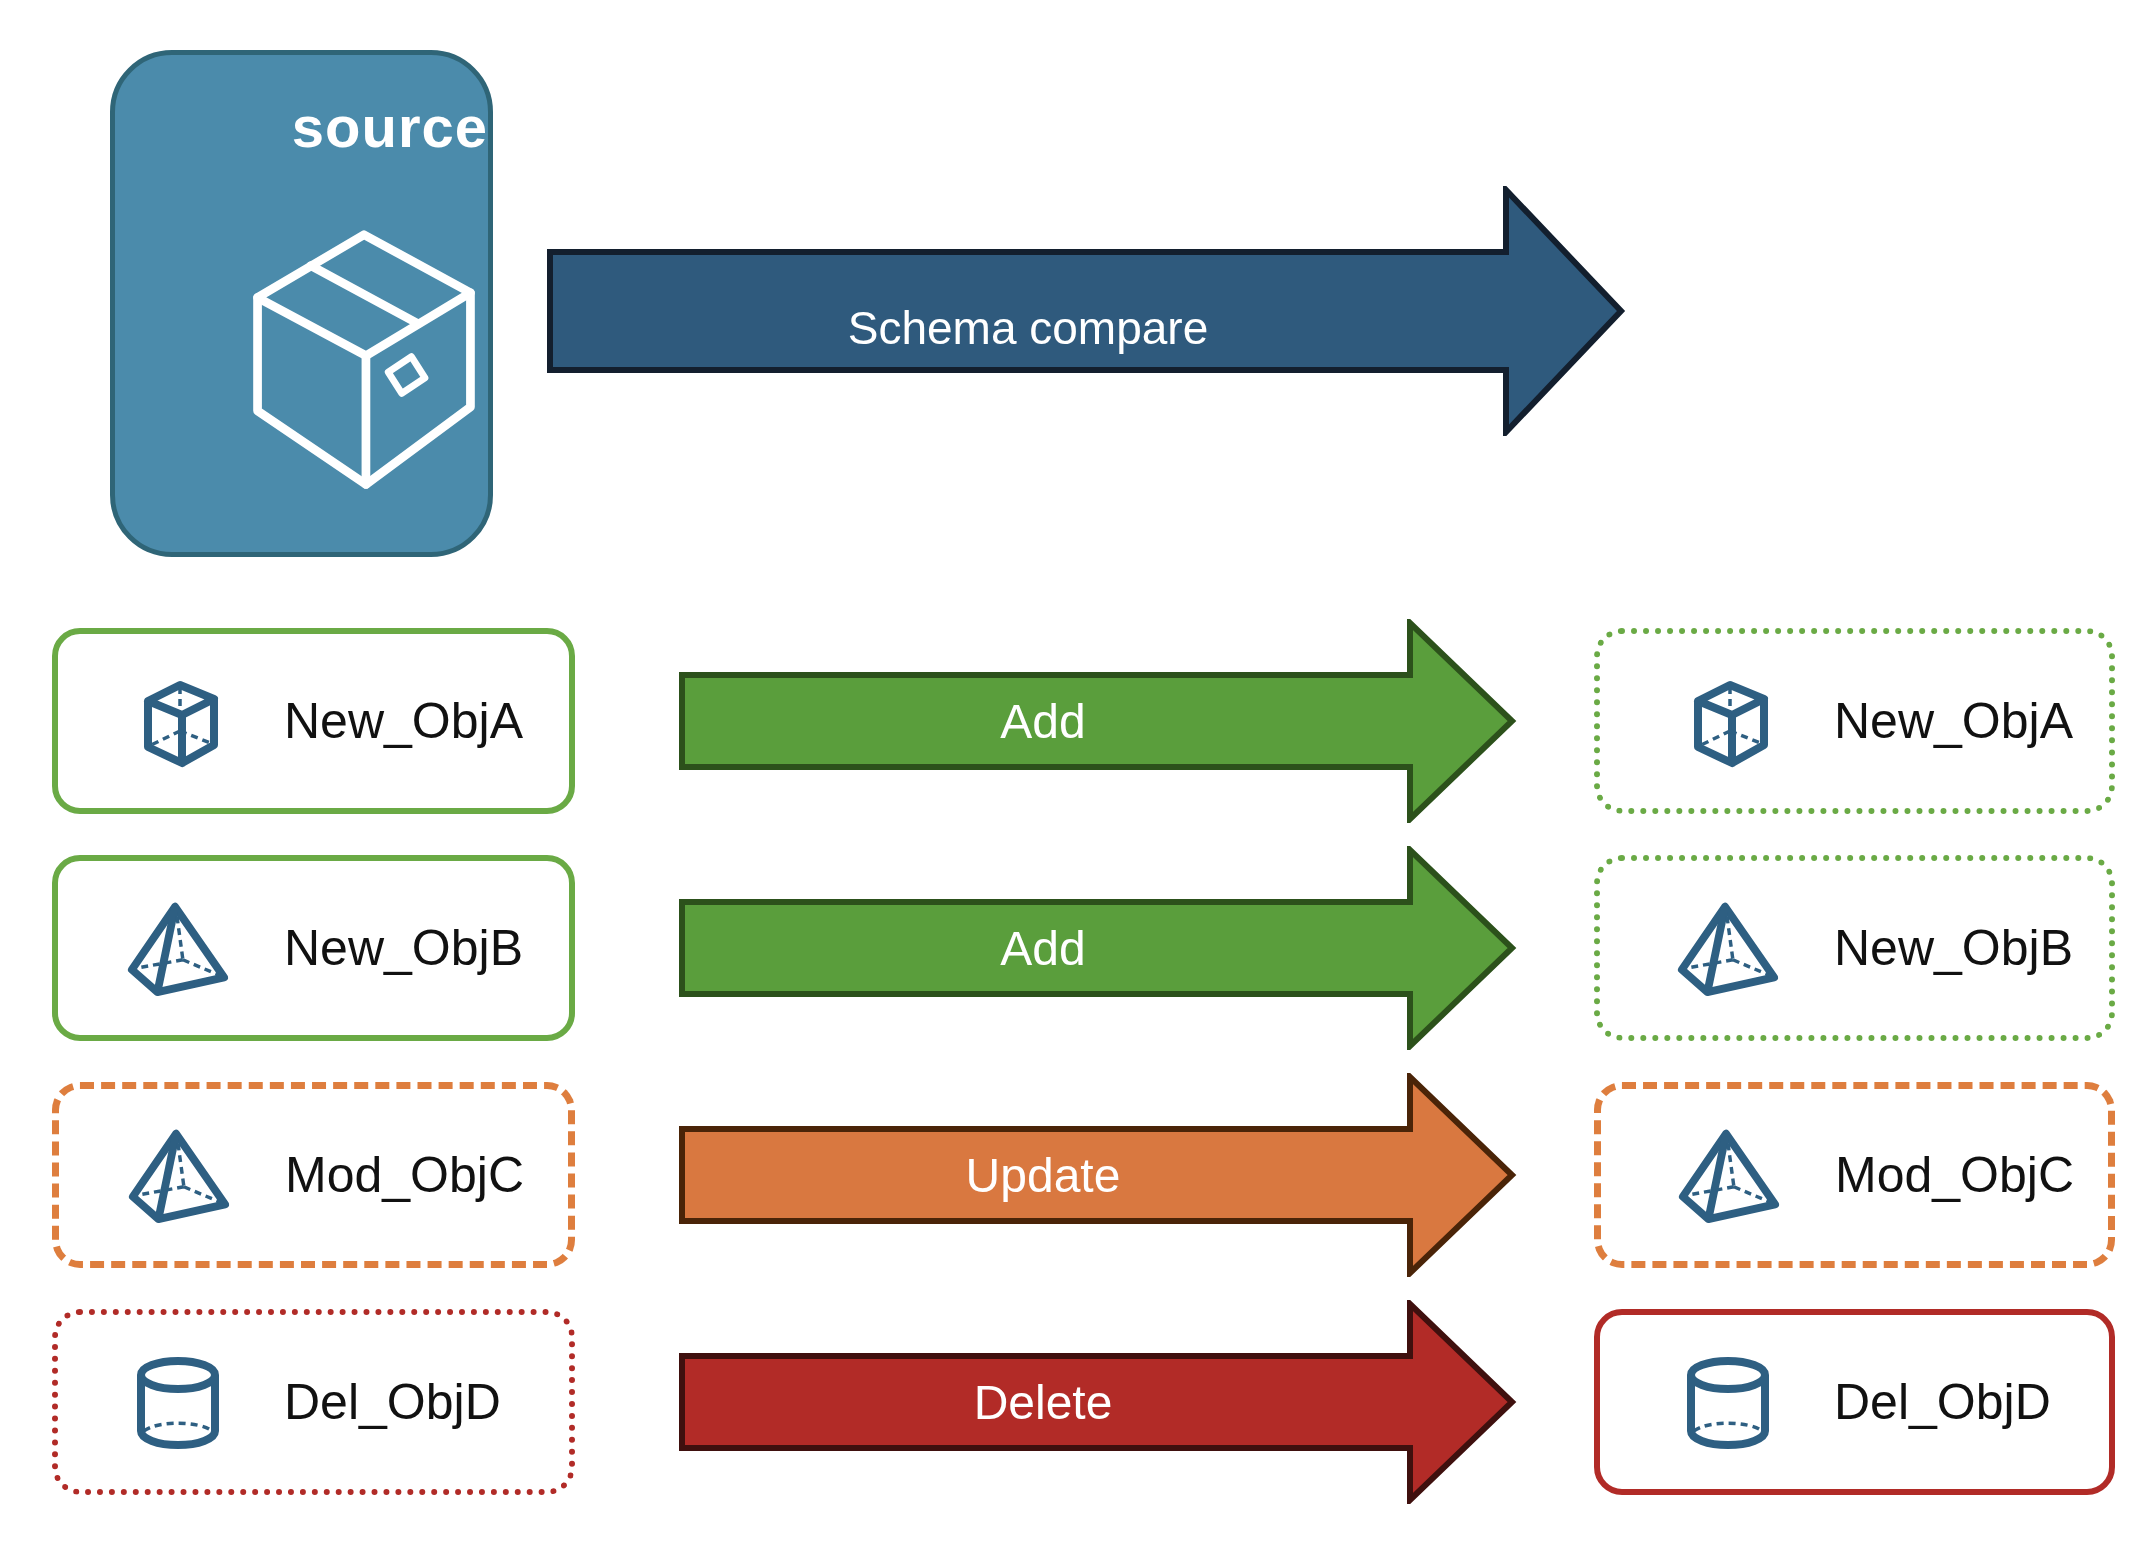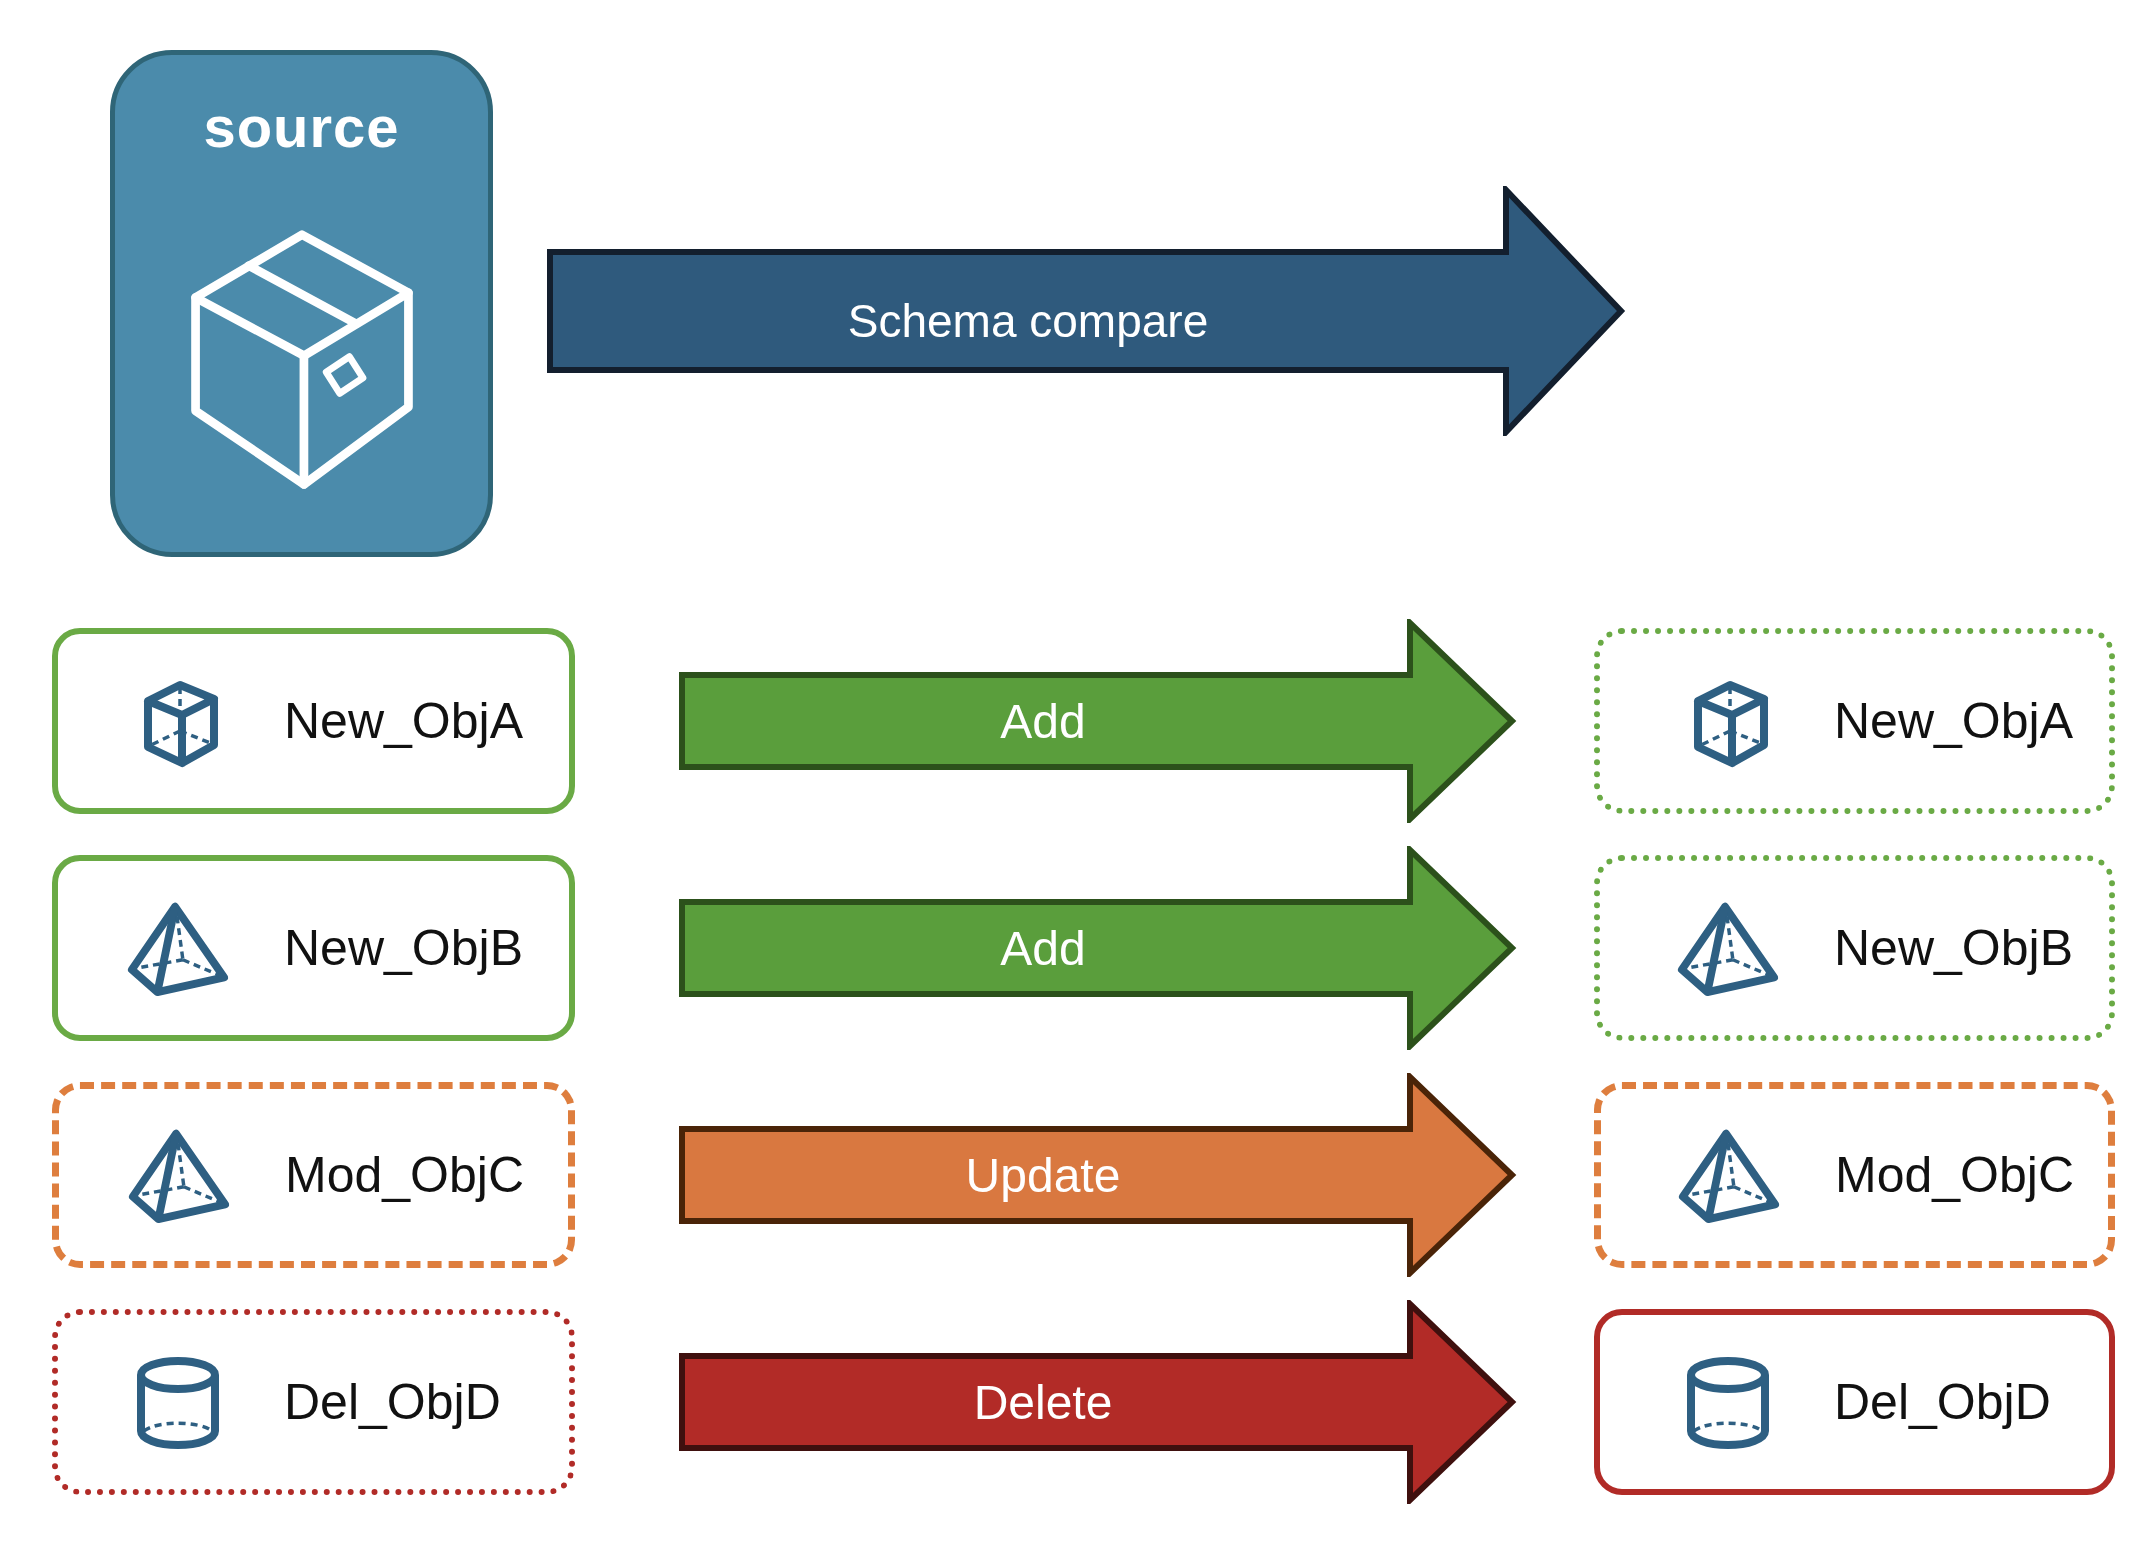--- a/index.html
+++ b/index.html
@@ -1,30 +1,30 @@
 <!DOCTYPE html>
 <html><head>
 <meta charset="utf-8">
 <style>
   html,body{margin:0;padding:0;background:#ffffff;}
   .stage{position:relative;width:2150px;height:1550px;background:#ffffff;overflow:hidden;
          font-family:"Liberation Sans",sans-serif;}
 
   
   .panel{position:absolute;width:383px;height:507px;background:#4B8BAB;border:5px solid #2F6577;
-         border-radius:62px;box-sizing:border-box;display:flex;flex-direction:column;align-items:center;gap:22px;}
+         border-radius:62px;box-sizing:border-box;display:flex;flex-direction:column;align-items:flex-end;gap:22px;}
   .panel.source{left:110px;top:50px;}
   .panel.target{left:1657px;top:50px;}
   .panel-title{margin-top:38px;font-size:58px;font-weight:700;color:#ffffff;letter-spacing:1px;}
   .panel-icon{margin-top:14px;}
 
   
   .compare-arrow{position:absolute;left:546px;top:186px;width:1080px;height:250px;}
   .compare-arrow polygon{fill:#2F5A7D;stroke:#131F2E;stroke-width:6;}
-  .compare-label{position:absolute;left:549px;top:261px;width:958px;height:120px;
+  .compare-label{position:absolute;left:549px;top:268px;width:958px;height:120px;
                  display:flex;align-items:center;justify-content:center;
                  color:#ffffff;font-size:46px;}
 
   
   .obj-card{position:absolute;width:523px;height:186px;border-radius:28px;background:#ffffff;
             box-sizing:border-box;display:flex;align-items:center;padding-left:66px;}
   .obj-card.right{left:1594px;width:521px;padding-left:74px;}
   .obj-card.left{left:52px;}
   .b-solid-green {border:6px solid #6AAA45;}
   .b-dotted-green{border:6px dotted #6AAA45;}

